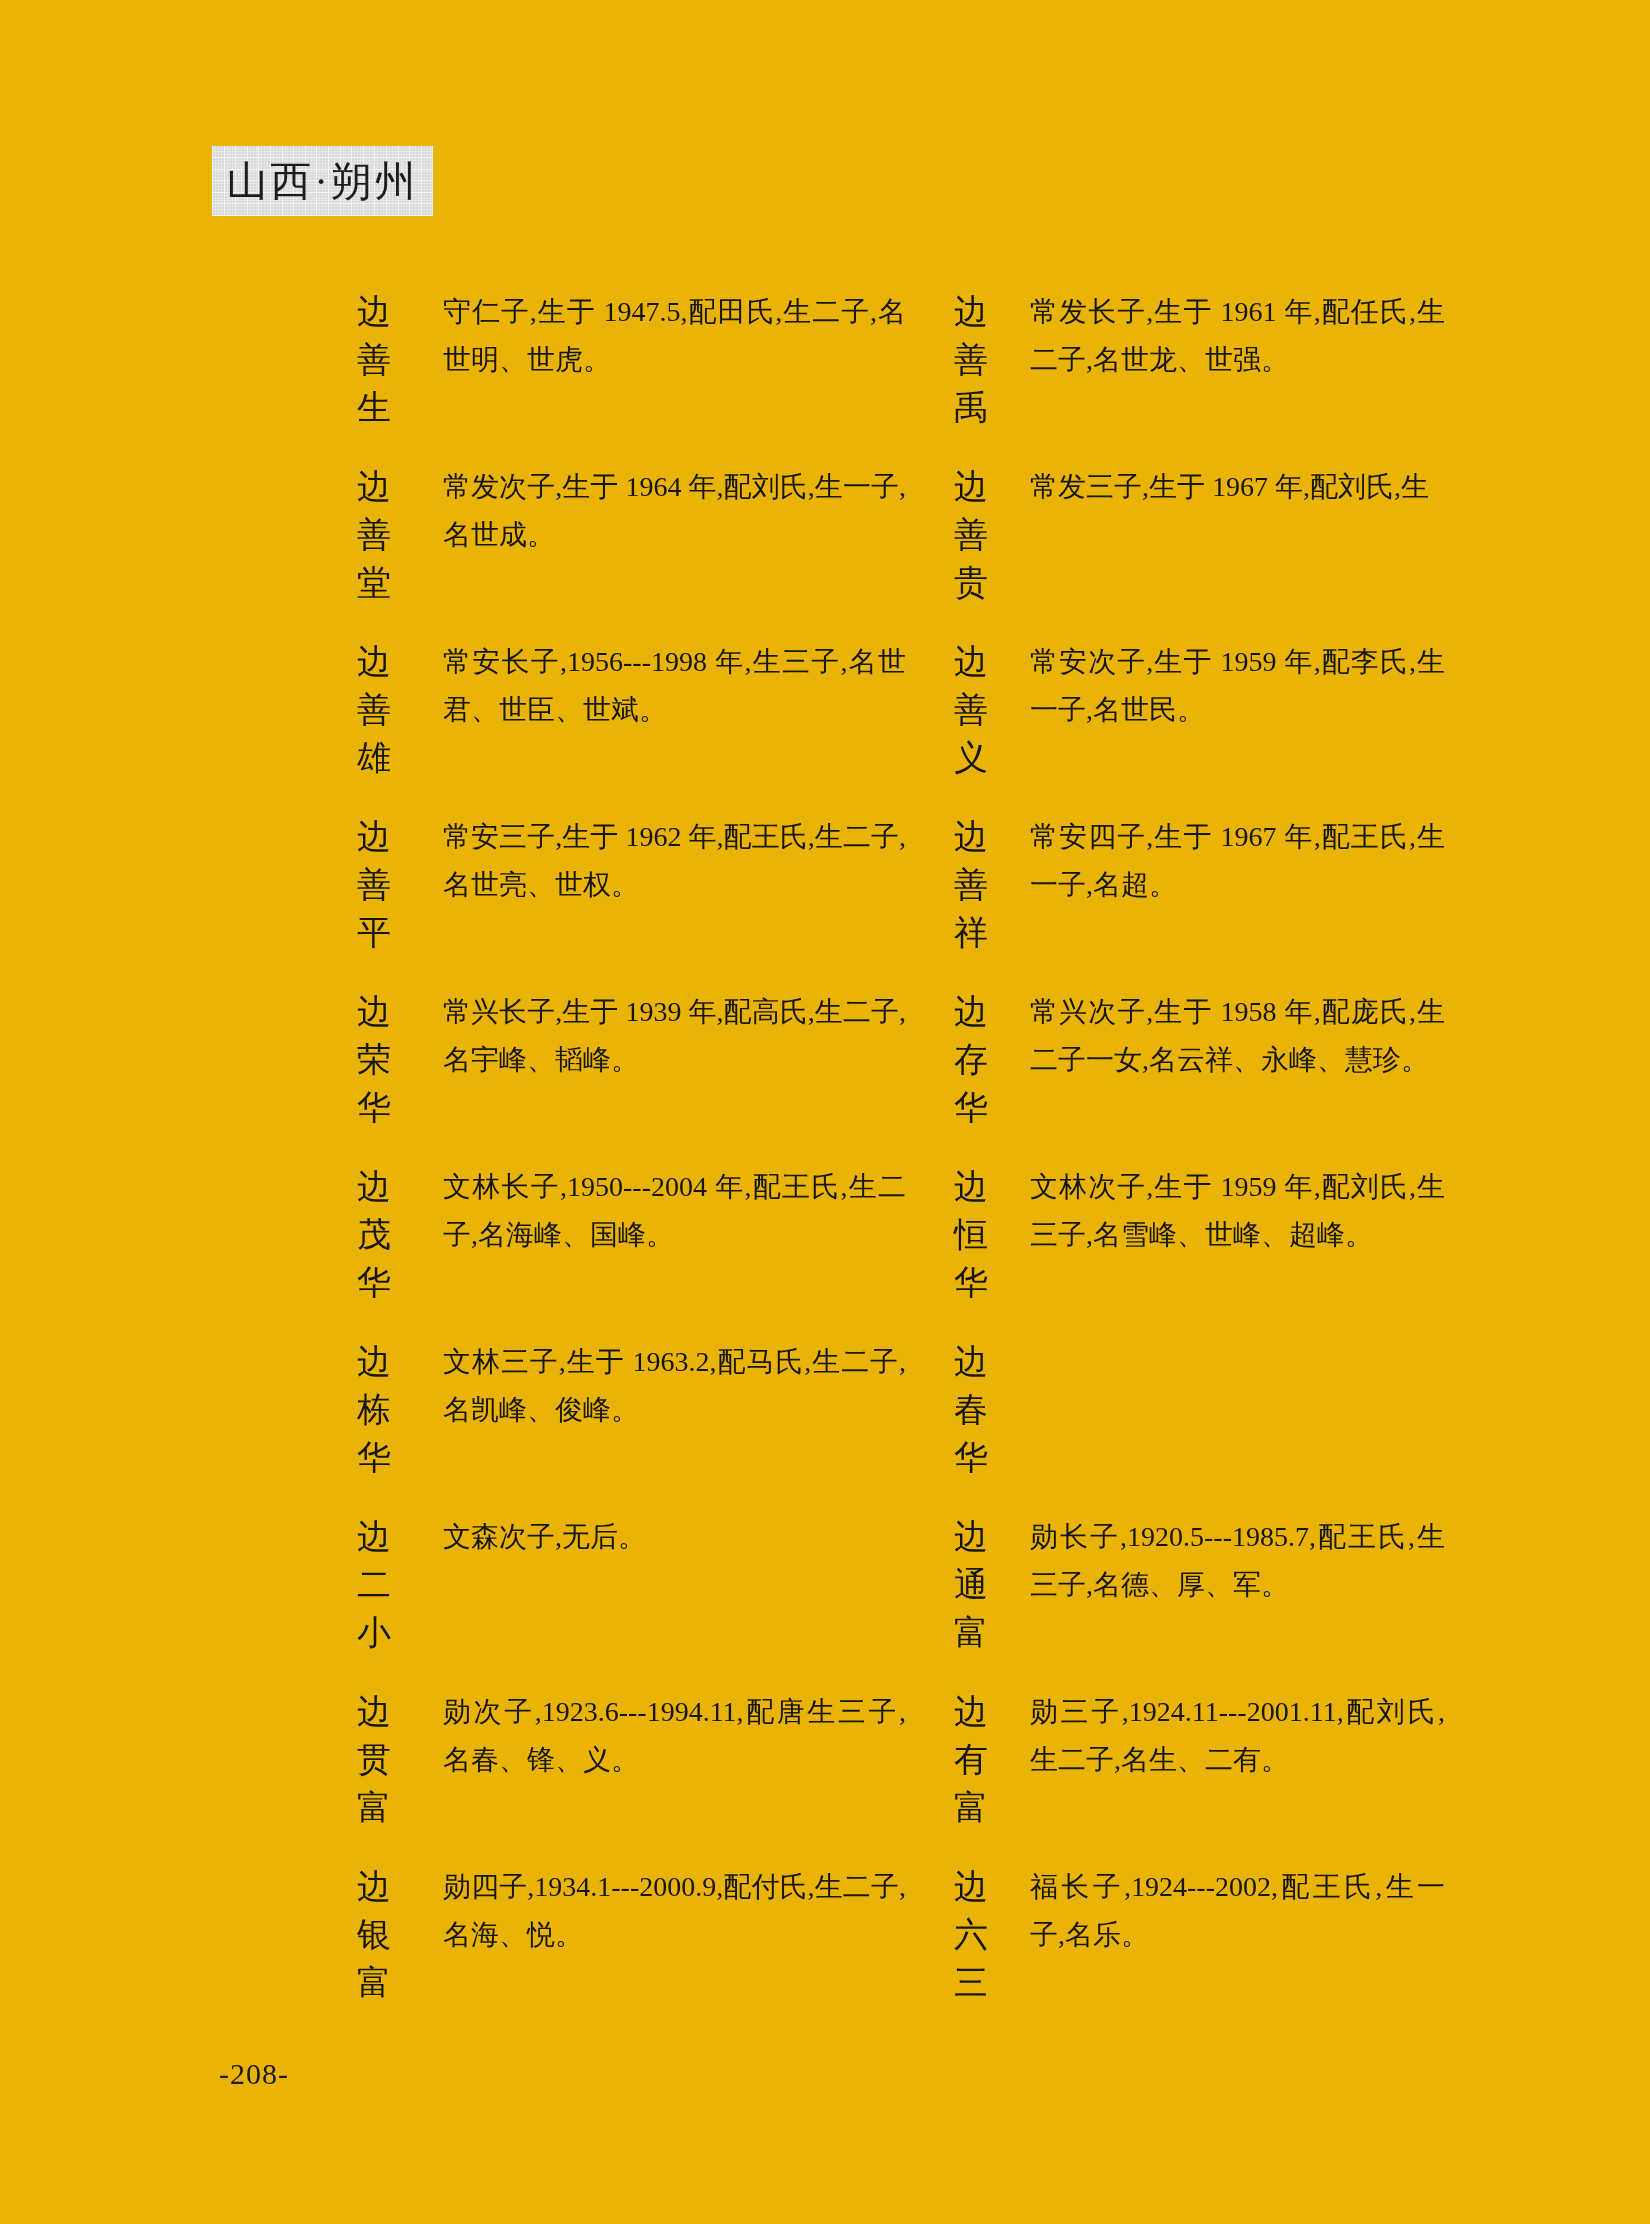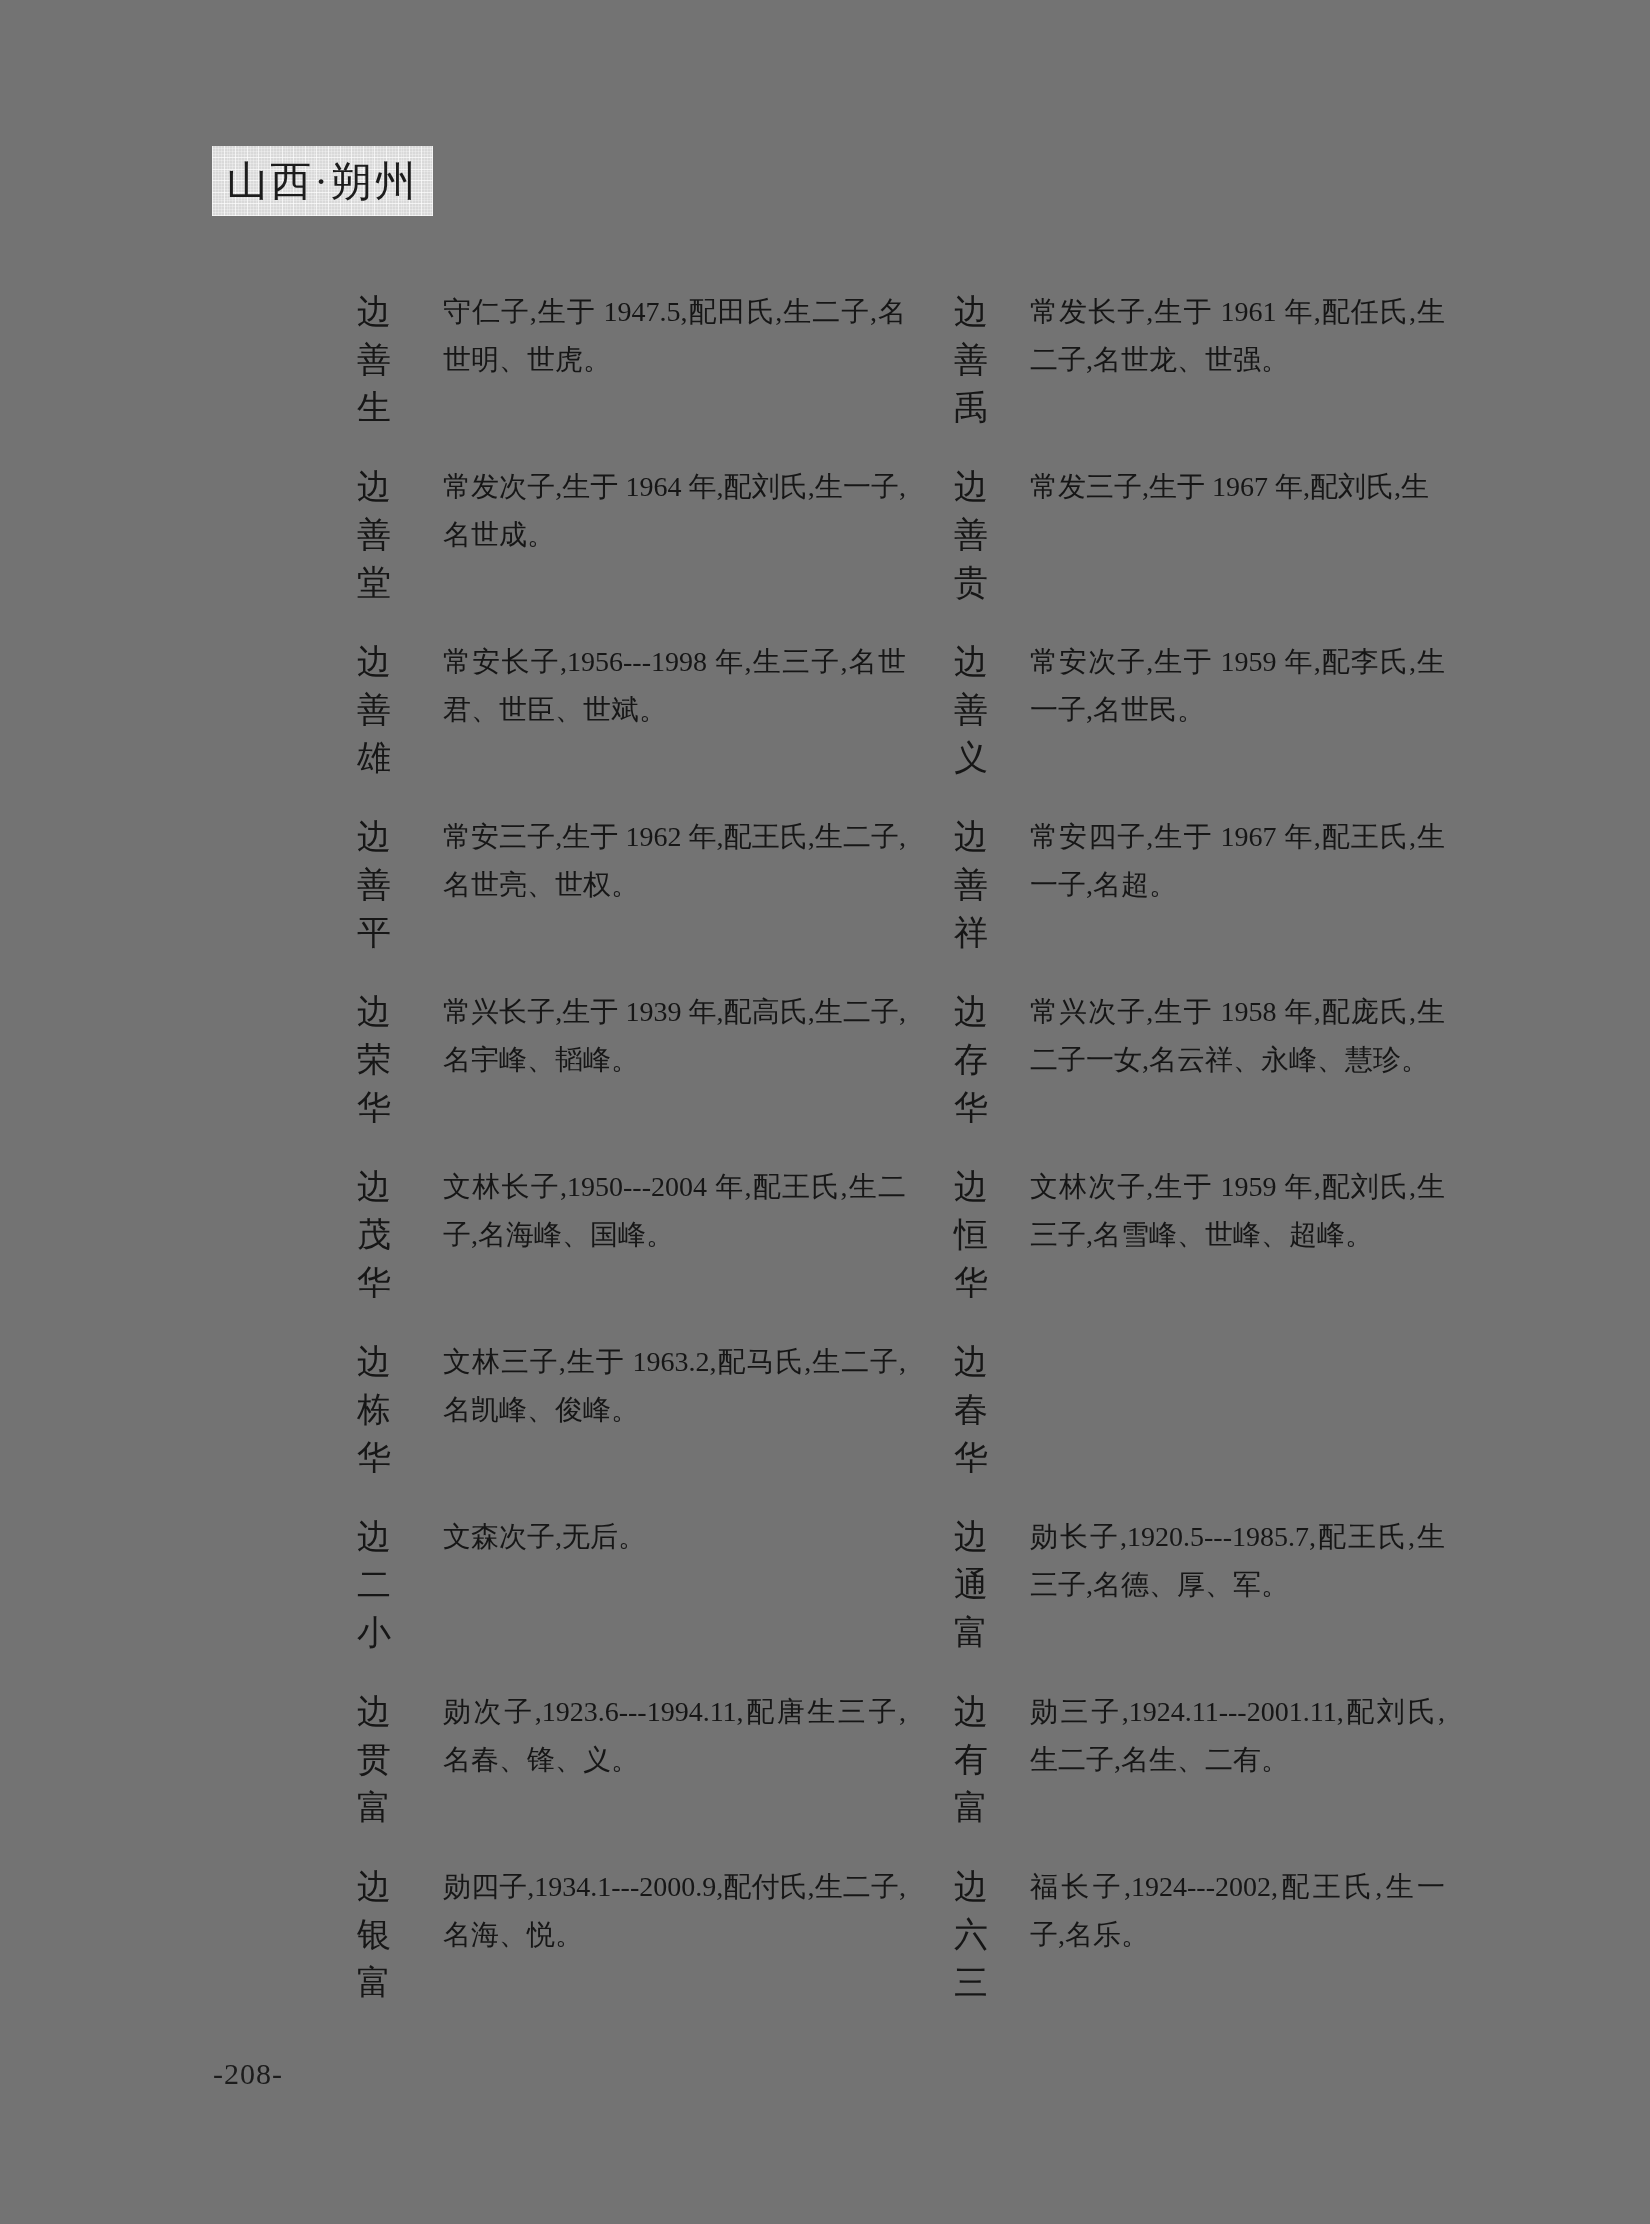--- a/index.html
+++ b/index.html
@@ -1,17 +1,17 @@
 <!DOCTYPE html>
 <html><head>
 <meta charset="utf-8">
 <style>
   html,body { margin:0; padding:0; background:#ffffff; }
   .page {
-    position:relative; width:1651px; height:2224px; background:#737373;
+    position:relative; width:1651px; height:2224px; background:#eab308;
     font-family:"Liberation Serif","DejaVu Serif",serif; color:#161616; overflow:hidden;
   }
   .header-badge {
     position:absolute; left:212px; top:146px; width:221px; height:70px;
     display:flex; align-items:center; justify-content:center;
     background-color:#d9d9d9;
     background-image:
       repeating-linear-gradient(0deg, rgba(255,255,255,.55) 0 1px, rgba(0,0,0,0) 1px 11.6px),
       repeating-linear-gradient(90deg, rgba(255,255,255,.55) 0 1px, rgba(0,0,0,0) 1px 11.6px),
       repeating-linear-gradient(0deg, rgba(255,255,255,.28) 0 1px, rgba(0,0,0,0) 1px 2.9px),
@@ -27,21 +27,21 @@
     word-break:break-all; white-space:normal;
   }
   .col-left  .entry-name { margin-right:45px; }
   .col-right .entry-name { margin-right:35px; }
   .entry-text {
     flex:1; font-size:28px; line-height:48px;
     text-align:justify; text-align-last:left; text-justify:inter-character;
     word-break:break-all;
   }
   .page-number {
-    position:absolute; left:213px; top:2057px; font-size:30px; letter-spacing:1px; color:#1c1c1c;
+    position:absolute; left:219px; top:2057px; font-size:30px; letter-spacing:1px; color:#1c1c1c;
   }
 </style>
 </head>
 <body>
 
 <div class="page">
 
   <div class="header-badge">
     <span class="badge-text">山西·朔州</span>
   </div>

